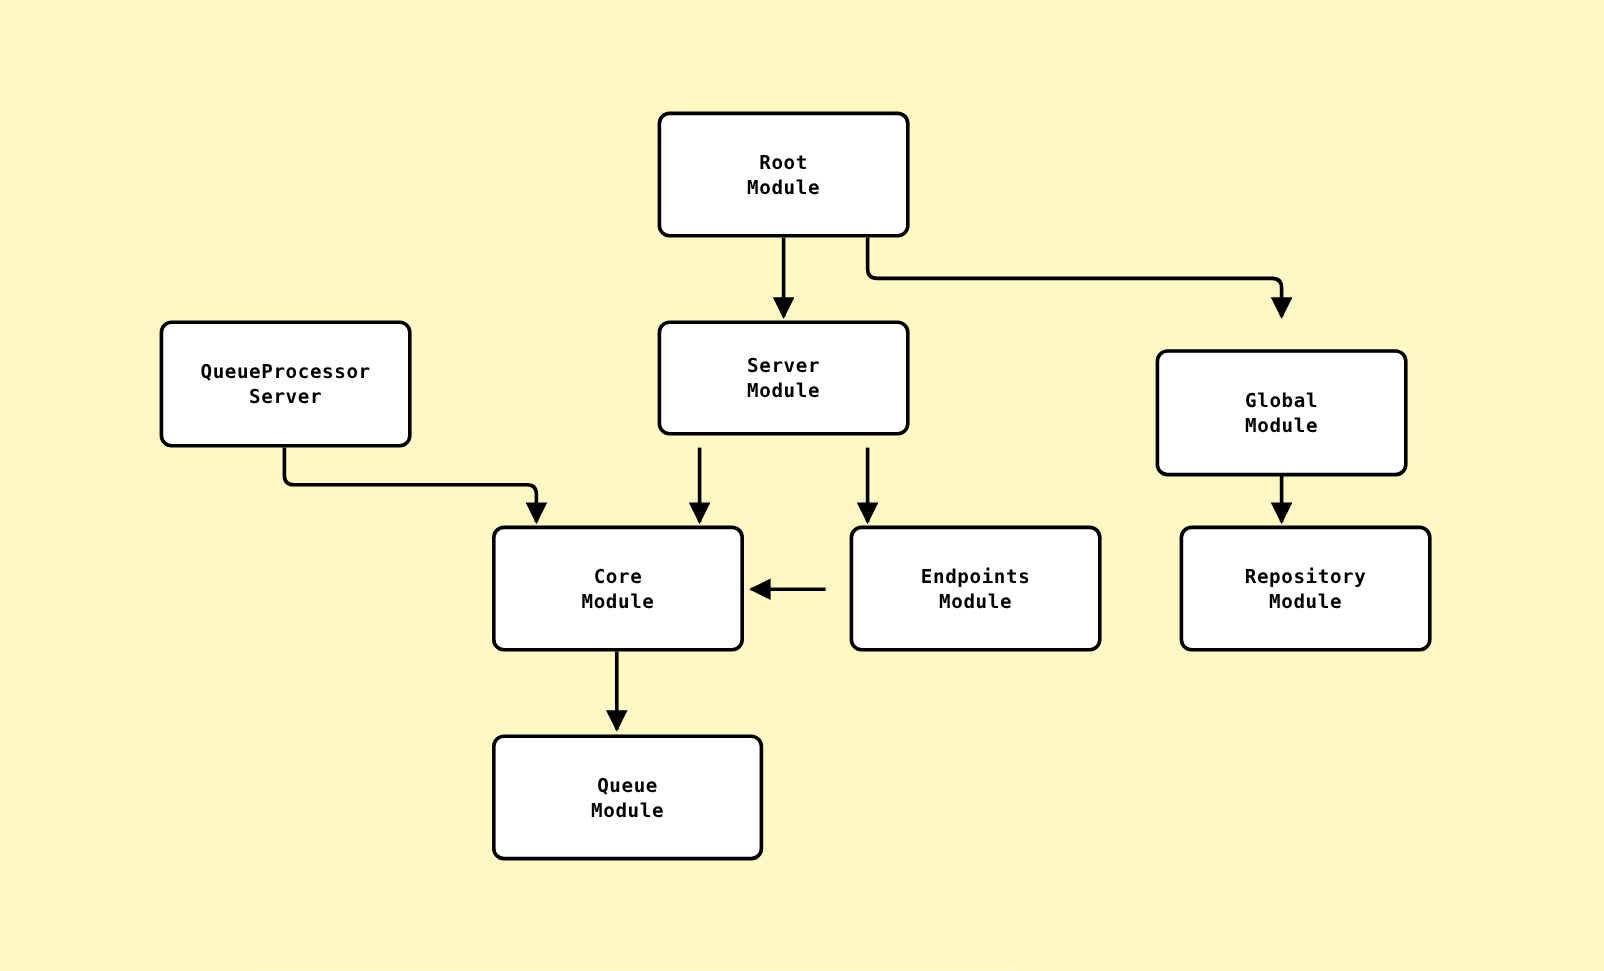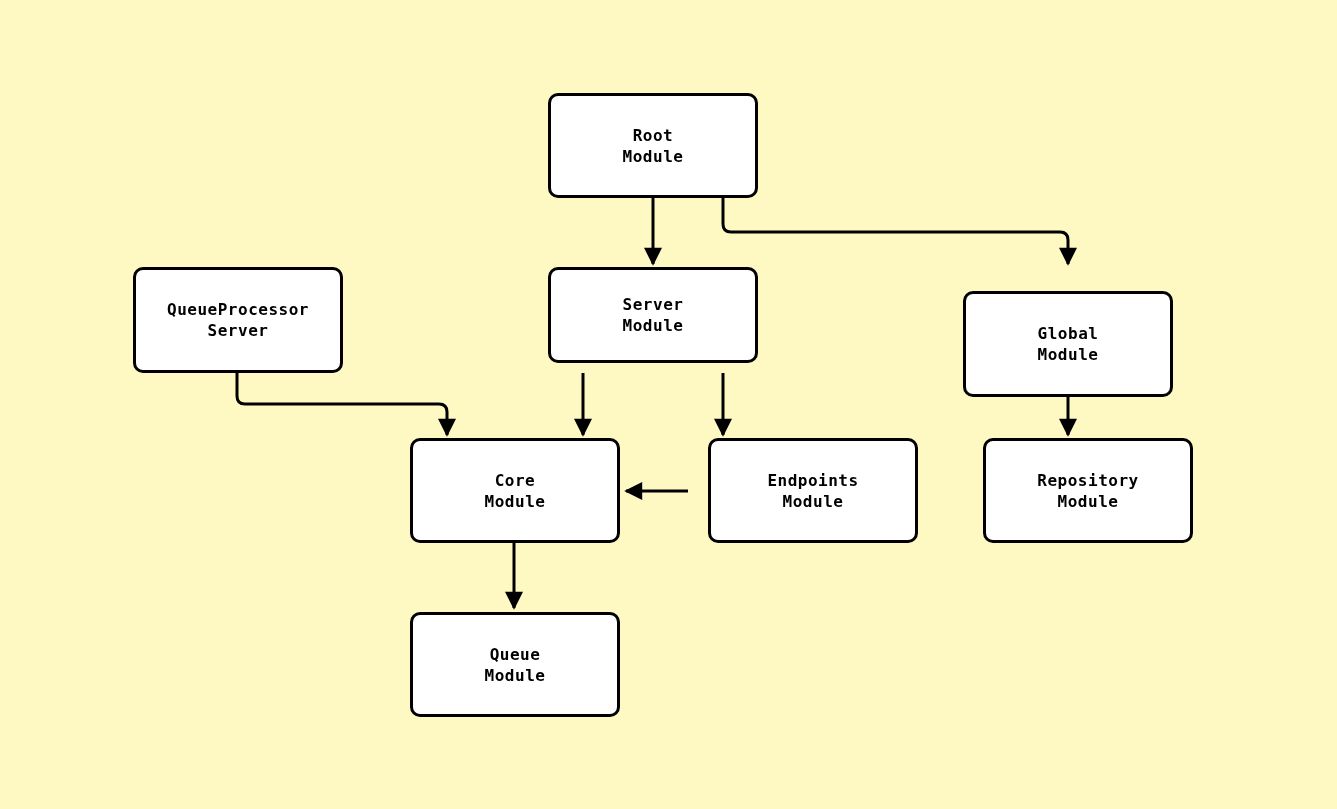--- a/index.html
+++ b/index.html
@@ -42,21 +42,21 @@
     letter-spacing: 0.5px;
   }
   
   #node-root          { left: 548px;  top: 93px;  width: 210px; height: 105px; }
   #node-queueprocessor{ left: 133px;  top: 267px; width: 210px; height: 106px; }
   #node-server        { left: 548px;  top: 267px; width: 210px; height: 96px; }
   #node-global        { left: 963px;  top: 267px; width: 210px; height: 106px; margin-top: 24px; }
   #node-core          { left: 410px;  top: 438px; width: 210px; height: 105px; }
   #node-endpoints     { left: 688px;  top: 438px; width: 210px; height: 105px; margin-left: 20px; }
   #node-repository    { left: 963px;  top: 438px; width: 210px; height: 105px; margin-left: 20px; }
-  #node-queue         { left: 410px;  top: 612px; width: 210px; height: 105px; }
+  #node-queue         { left: 410px;  top: 612px; width: 226px; height: 105px; }
 </style>
 </head>
 <body>
 
 <div class="canvas">
 
   <svg class="edges" width="1337" height="809" viewBox="0 0 1337 809" xmlns="http://www.w3.org/2000/svg">
     <defs>
       <marker id="arrowhead" viewBox="0 0 10 10" refX="9" refY="5" markerWidth="7" markerHeight="6" orient="auto" markerUnits="strokeWidth">
         <path d="M0,0 L10,5 L0,10 Z" fill="#000000"></path>

